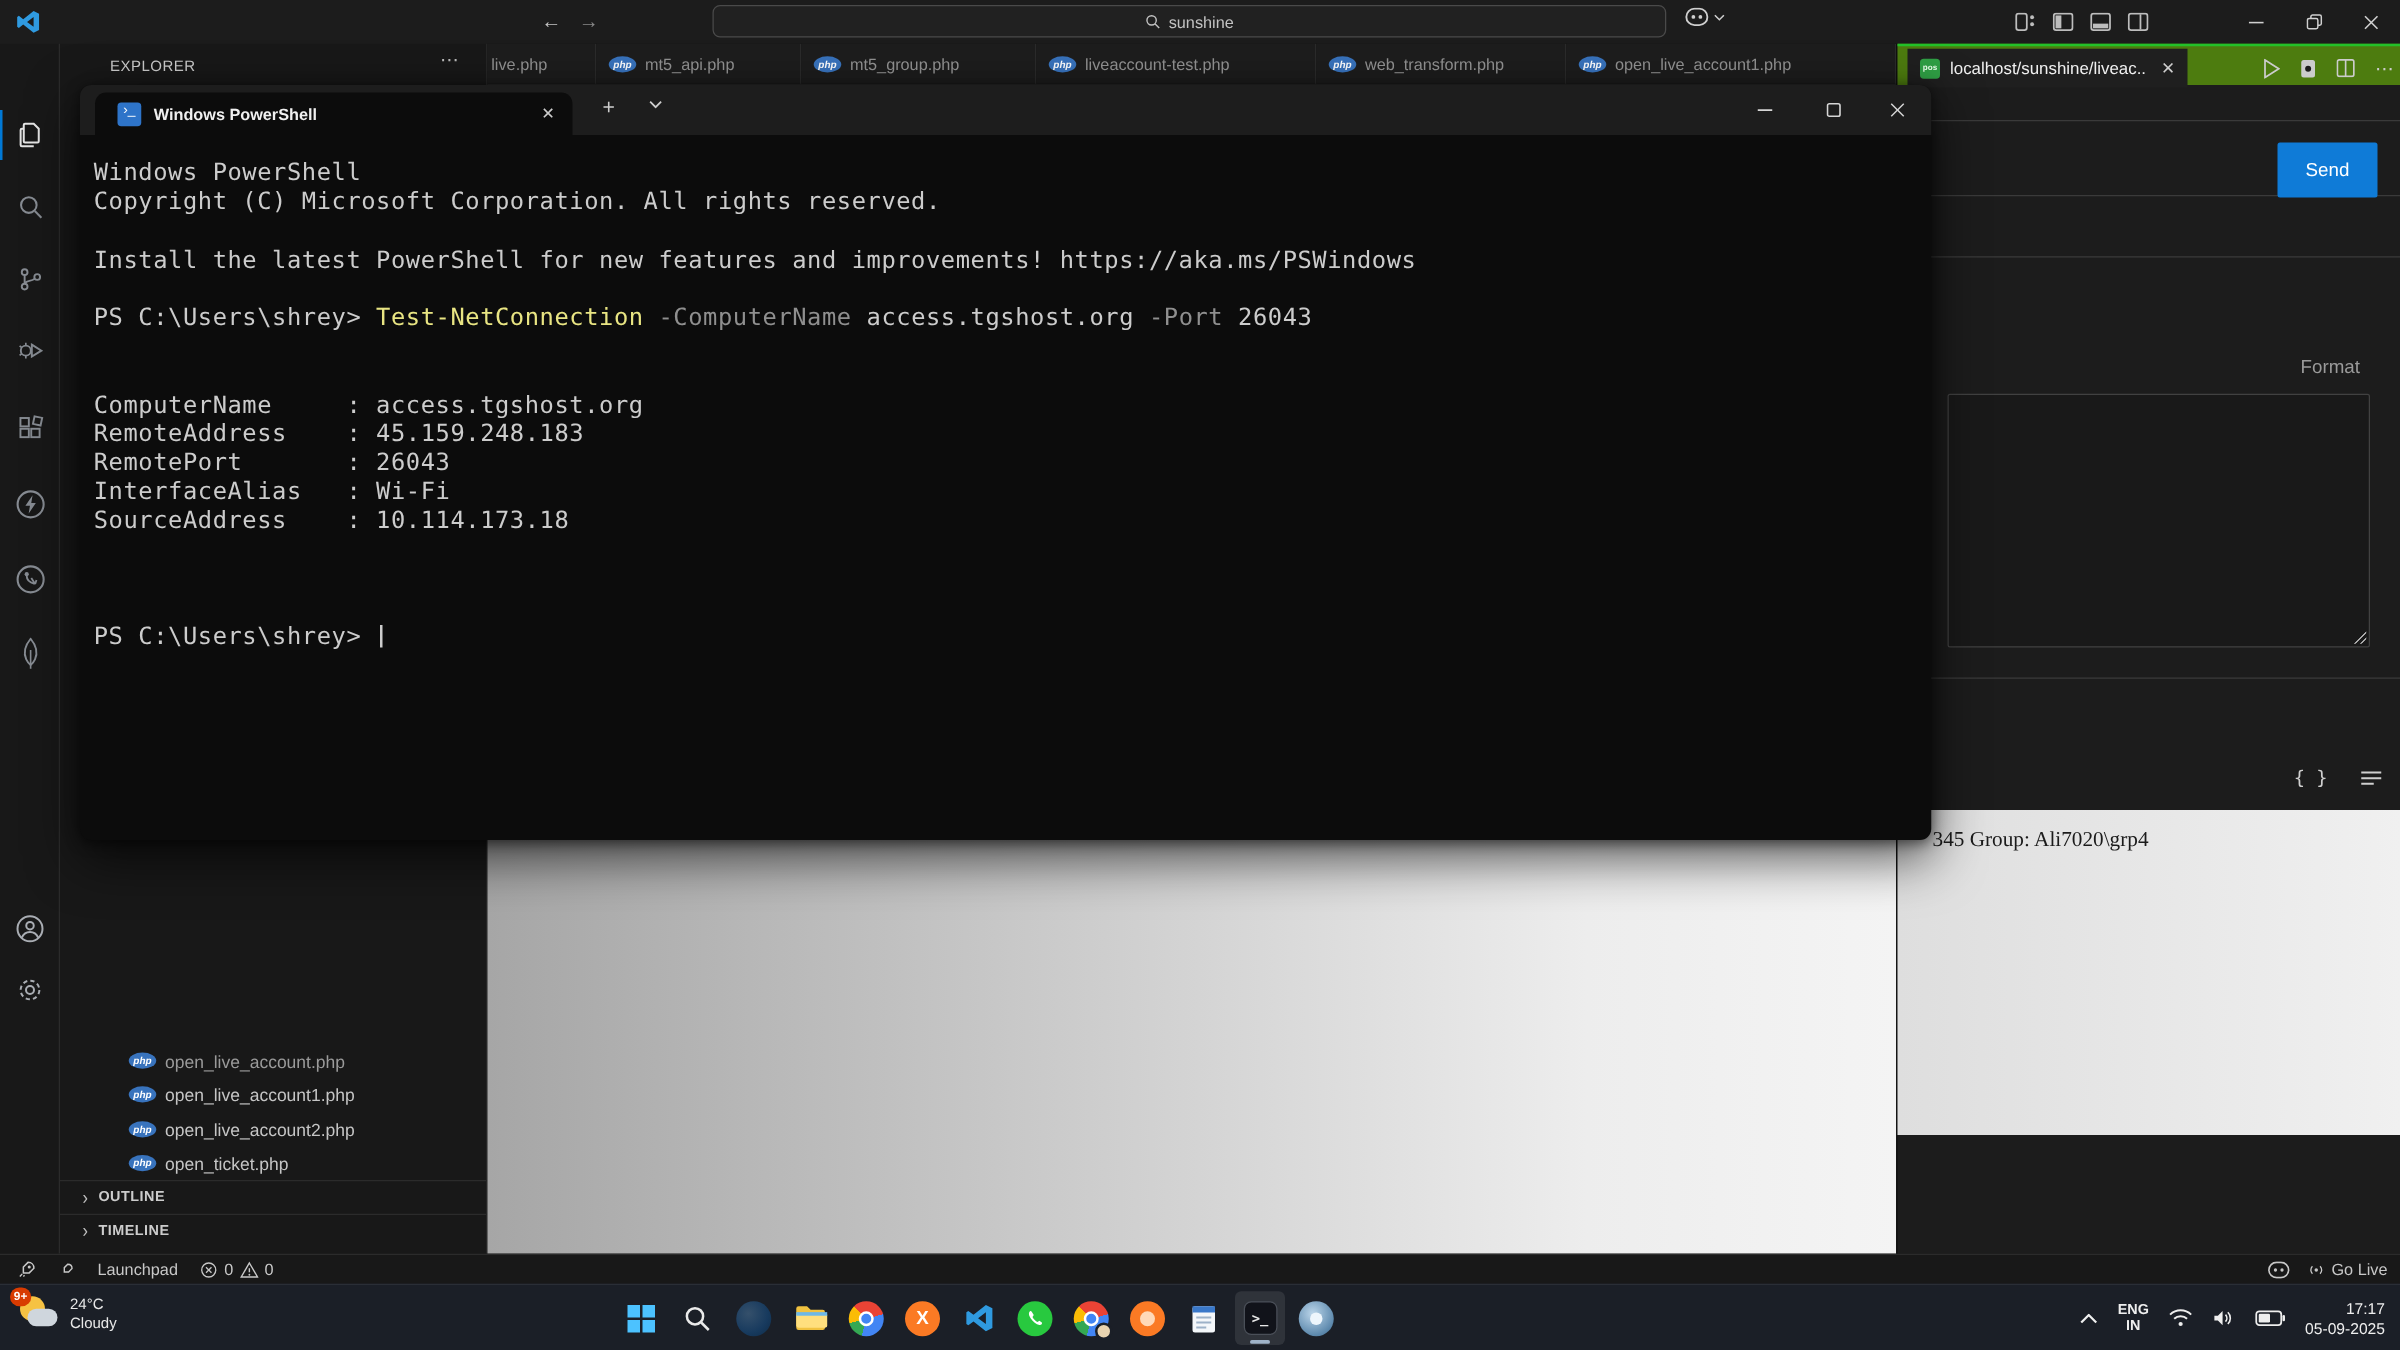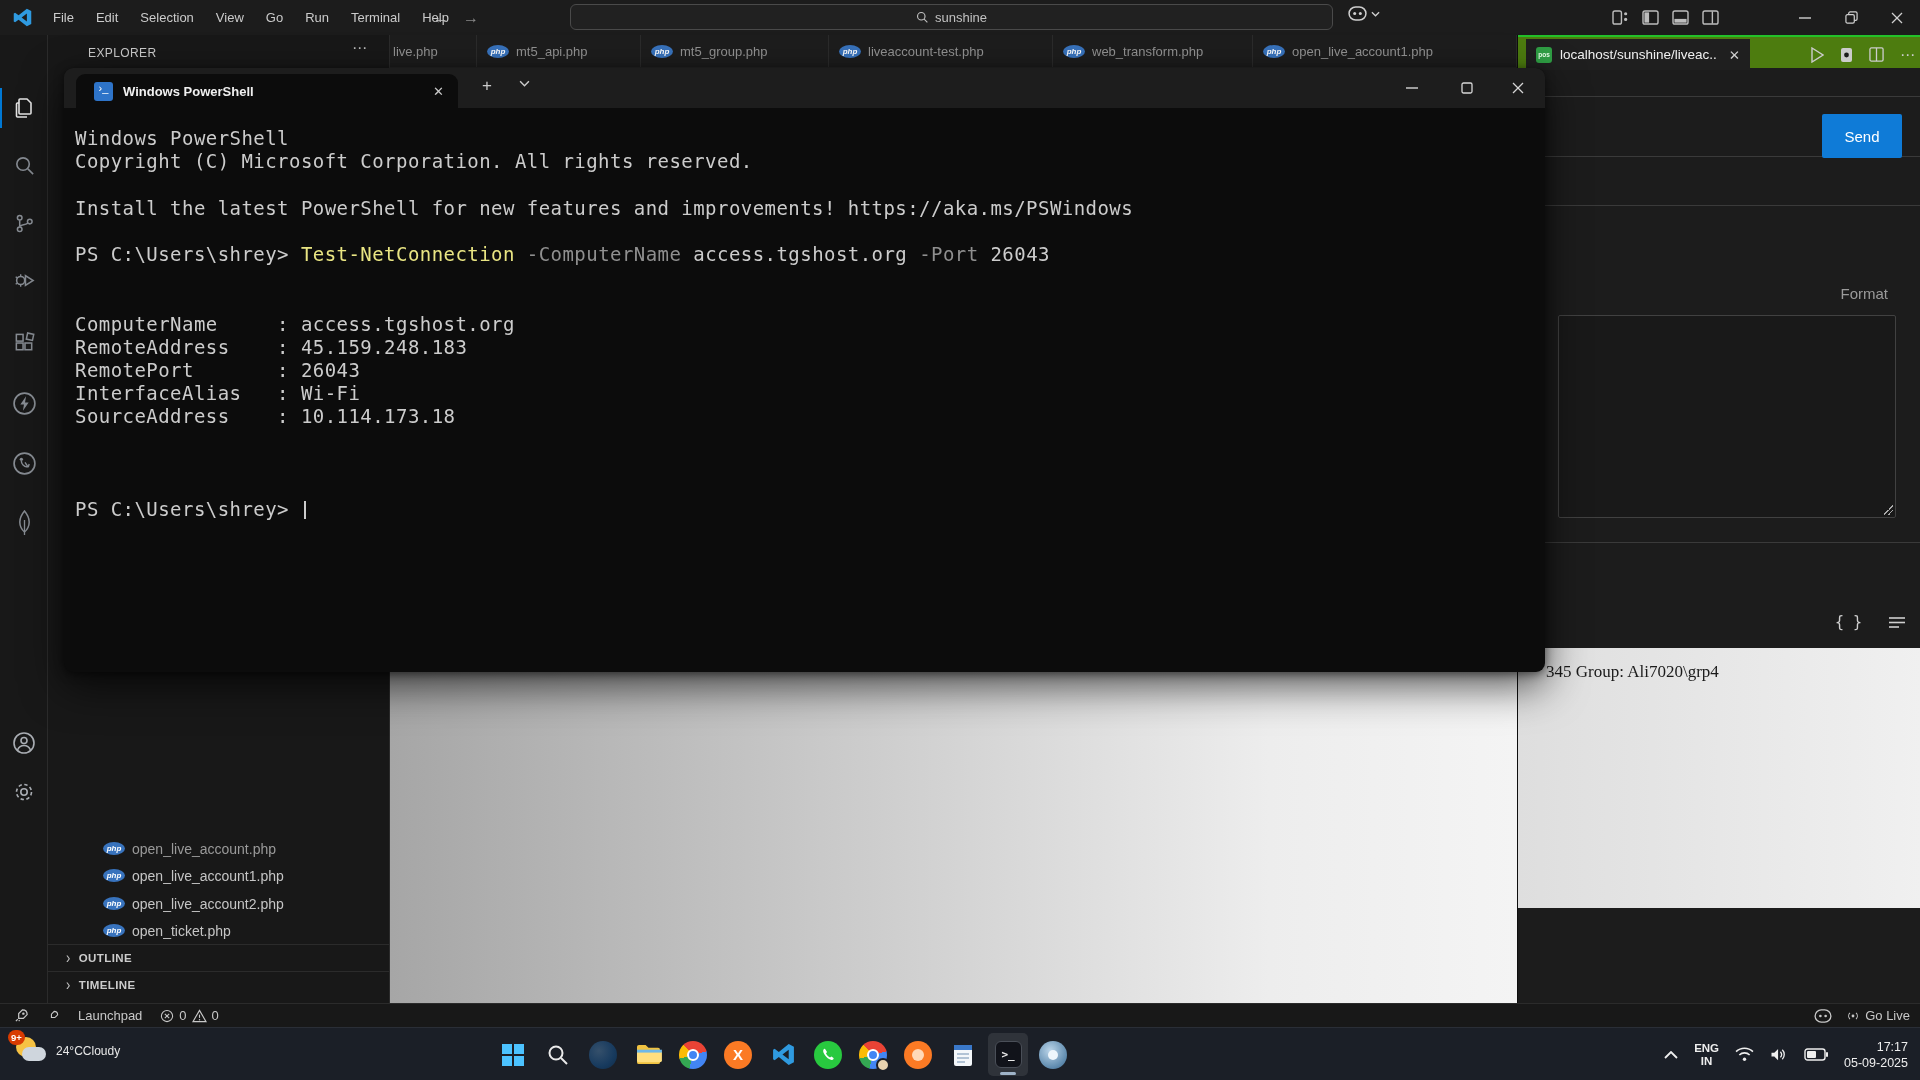--- a/index.html
+++ b/index.html
@@ -97,49 +97,39 @@
   .cursor { display:inline-block; width:2px; height:18px; background:#cccccc; vertical-align:-3px; margin-left:3px; }
 
   
   .taskbar { position:absolute; left:0; top:1027px; width:1920px; height:53px; background:#1b1f27; border-top:1px solid #2a2e36; }
   .weather { position:absolute; left:14px; top:6px; display:flex; align-items:center; gap:8px; }
   .w-icon { position:relative; width:34px; height:34px; }
   .w-sun { position:absolute; left:2px; top:3px; width:20px; height:20px; border-radius:50%; background:#f6c243; }
   .w-cloud { position:absolute; left:8px; top:13px; width:24px; height:14px; border-radius:8px; background:#cfd6dd; }
   .w-badge { position:absolute; left:-6px; top:-4px; min-width:17px; height:15px; border-radius:8px; background:#d83b01; color:#fff;
              font-size:9.5px; font-weight:bold; display:flex; align-items:center; justify-content:center; padding:0 3px; }
-  .w-text { display:flex; line-height:15px; font-size:12px; color:#e8e8e8; }
+  .w-text { display:flex; flex-direction:column; line-height:15px; font-size:12px; color:#e8e8e8; }
   .tb-apps { position:absolute; left:493px; top:5px; display:flex; gap:5px; }
   .tb-app { width:40px; height:43px; border-radius:5px; display:flex; align-items:center; justify-content:center; position:relative; }
   .tb-app.active { background:rgba(255,255,255,.09); }
   .tb-app.active::after { content:""; position:absolute; bottom:1px; left:12px; width:16px; height:3px; border-radius:2px; background:#9fb3c8; }
   .tray { position:absolute; right:12px; top:0; height:53px; display:flex; align-items:center; gap:16px; color:#eee; }
   .lang { display:flex; flex-direction:column; align-items:center; font-size:11.5px; line-height:13px; font-weight:bold; }
   .clock { display:flex; flex-direction:column; align-items:flex-end; font-size:12.5px; line-height:16px; }
   .circle-app { width:28px; height:28px; border-radius:50%; }
 </style>
 </head>
 <body>
 
 <div class="screen">
 
   <div class="titlebar">
     <svg class="vsc-logo" viewBox="0 0 24 24">
       <path fill="#2f9ae0" d="M17 2 L22 4.5 V19.5 L17 22 L7.5 14.5 L3.5 17.5 L2 16.5 V7.5 L3.5 6.5 L7.5 9.5 Z M17 7.5 L11 12 L17 16.5 Z"></path>
     </svg>
-    <div class="menus">
-        <span class="menu-item">File</span>
-        <span class="menu-item">Edit</span>
-        <span class="menu-item">Selection</span>
-        <span class="menu-item">View</span>
-        <span class="menu-item">Go</span>
-        <span class="menu-item">Run</span>
-        <span class="menu-item">Terminal</span>
-        <span class="menu-item">Help</span>
-      </div>
     <div class="nav-arrows">
       <span>←</span>
       <span style="color:#8a8a8a;">→</span>
     </div>
     <div class="searchbox">
       <svg width="13" height="13" viewBox="0 0 16 16">
           <circle cx="6.5" cy="6.5" r="4.6" fill="none" stroke="#c2c2c2" stroke-width="1.4"></circle>
           <line x1="10" y1="10" x2="14" y2="14" stroke="#c2c2c2" stroke-width="1.4"></line>
         </svg>
       <span>sunshine</span>

